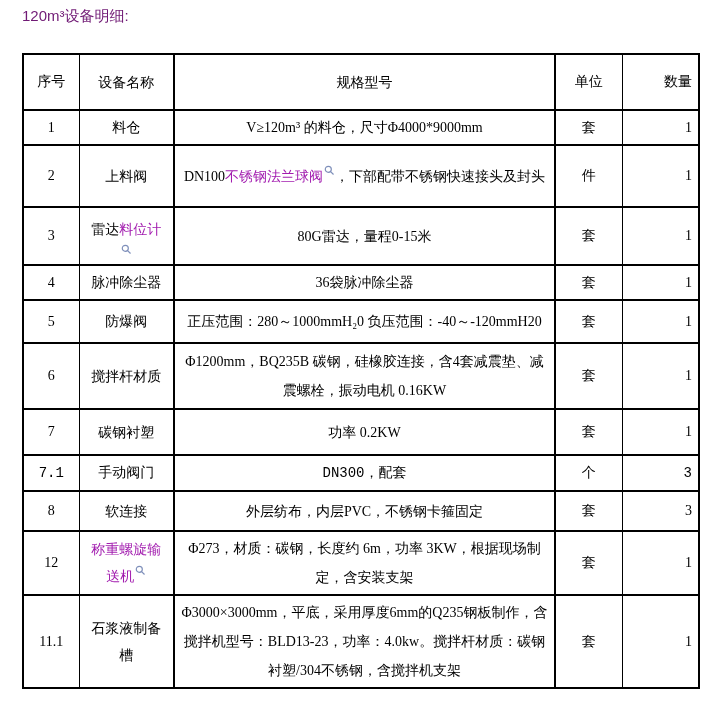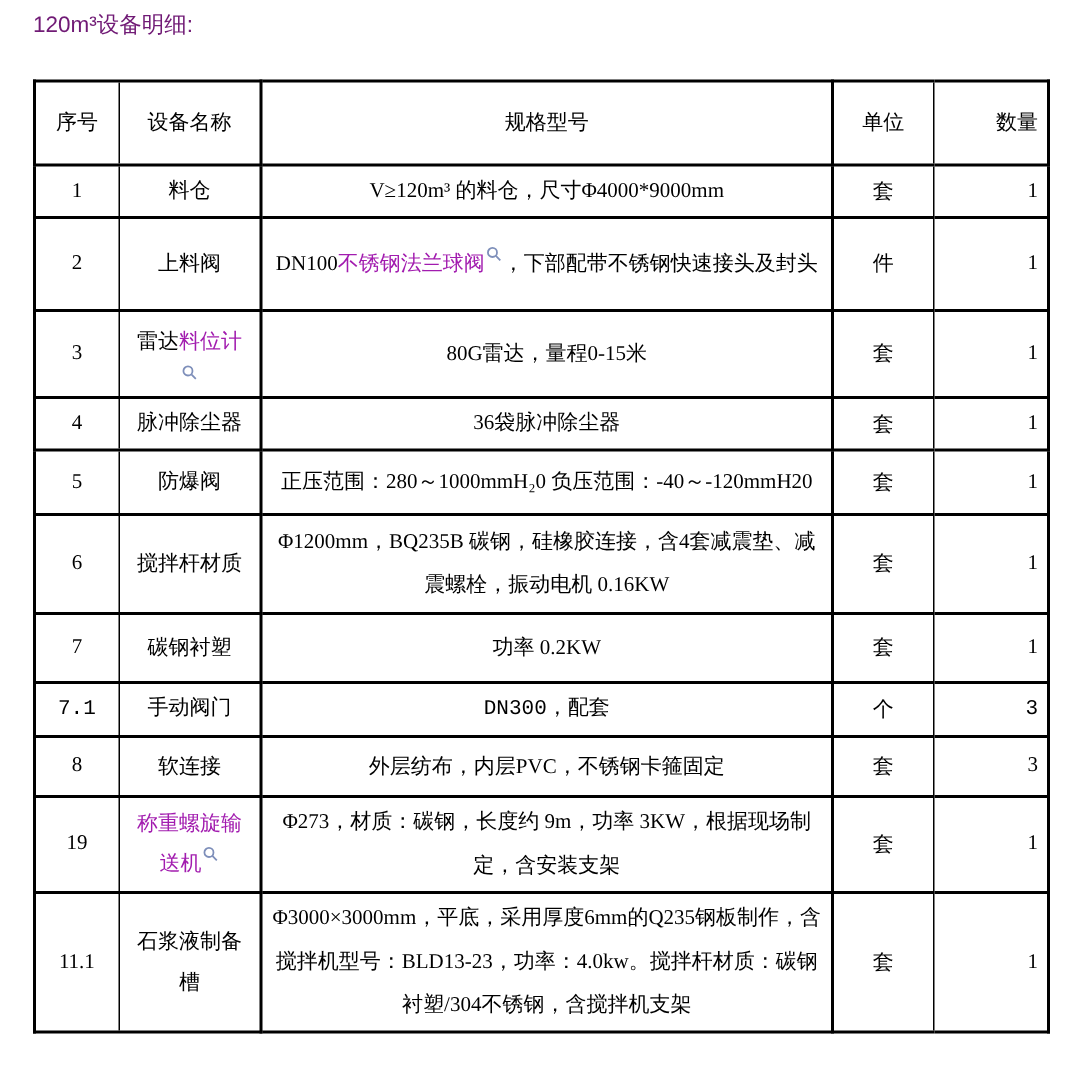--- a/index.html
+++ b/index.html
@@ -148,26 +148,26 @@
     <tr class="h34">
       <td class="c1">8</td>
       <td class="c2">软连接</td>
       <td class="c3">外层纺布，内层PVC，不锈钢卡箍固定</td>
       <td class="c4">套</td>
       <td class="c5">3</td>
     </tr>
 
 
     <tr class="h56">
-      <td class="c1">19</td>
+      <td class="c1">12</td>
       <td class="c2"><a class="lnk">称重螺旋输送机</a><span class="mag"><svg width="11" height="11" viewBox="0 0 12 12">
               <circle cx="4.7" cy="4.7" r="3.3" fill="none" stroke="#7e8fba" stroke-width="1.3"></circle>
               <line x1="7.2" y1="7.2" x2="10.4" y2="10.4" stroke="#7e8fba" stroke-width="1.3"></line>
             </svg></span></td>
-      <td class="c3">Φ273，材质：碳钢，长度约 9m，功率 3KW，根据现场制定，含安装支架</td>
+      <td class="c3">Φ273，材质：碳钢，长度约 6m，功率 3KW，根据现场制定，含安装支架</td>
       <td class="c4">套</td>
       <td class="c5">1</td>
     </tr>
 
     <tr class="h80">
       <td class="c1">11.1</td>
       <td class="c2">石浆液制备槽</td>
       <td class="c3">Φ3000×3000mm，平底，采用厚度6mm的Q235钢板制作，含搅拌机型号：BLD13-23，功率：4.0kw。搅拌杆材质：碳钢衬塑/304不锈钢，含搅拌机支架</td>
       <td class="c4">套</td>
       <td class="c5">1</td>

